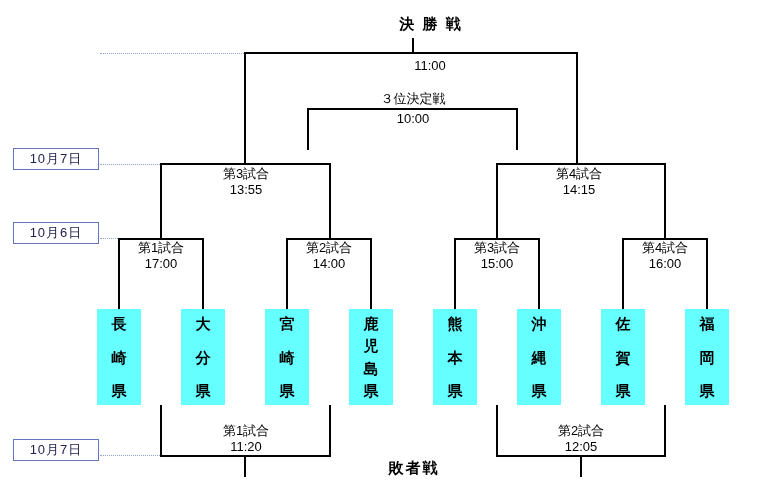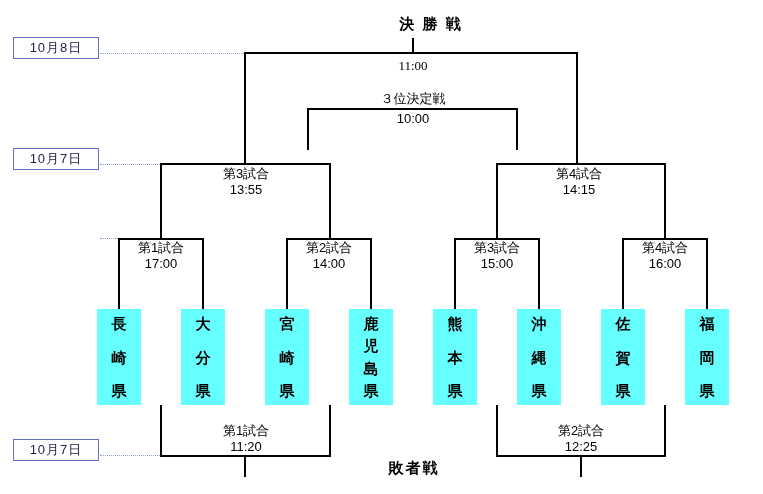--- a/index.html
+++ b/index.html
@@ -39,21 +39,21 @@
 </head>
 <body>
 
 <div id="stage">
 
   <div class="match big" style="left:431px;top:16px;">決 勝 戦</div>
   <i class="ln" style="left:412px;top:38px;width:2px;height:15px;"></i>
   <i class="ln" style="left:244px;top:52px;width:334px;height:2px;"></i>
   <i class="ln" style="left:244px;top:52px;width:2px;height:113px;"></i>
   <i class="ln" style="left:576px;top:52px;width:2px;height:113px;"></i>
-  <div class="match" style="left:413px;top:58px;font-family:Liberation Serif, serif;">11:00</div>
+  <div class="match" style="left:430px;top:58px;">11:00</div>
 
   <div class="match" style="left:413px;top:91px;">３位決定戦</div>
   <i class="ln" style="left:307px;top:108px;width:211px;height:2px;"></i>
   <i class="ln" style="left:307px;top:108px;width:2px;height:42px;"></i>
   <i class="ln" style="left:516px;top:108px;width:2px;height:42px;"></i>
   <div class="match" style="left:413px;top:111px;text-align:center;">10:00</div>
 
   <i class="ln" style="left:160px;top:163px;width:171px;height:2px;"></i>
   <i class="ln" style="left:160px;top:163px;width:2px;height:77px;"></i>
   <i class="ln" style="left:329px;top:163px;width:2px;height:77px;"></i>
@@ -147,28 +147,28 @@
   <div class="match" style="left:246px;top:423px;">
     <div>第1試合</div>
     <div>11:20</div>
   </div>
   <i class="ln" style="left:496px;top:405px;width:2px;height:52px;"></i>
   <i class="ln" style="left:664px;top:405px;width:2px;height:52px;"></i>
   <i class="ln" style="left:496px;top:455px;width:170px;height:2px;"></i>
   <i class="ln" style="left:580px;top:455px;width:2px;height:22px;"></i>
   <div class="match" style="left:581px;top:423px;">
     <div>第2試合</div>
-    <div>12:25</div>
+    <div>12:05</div>
   </div>
   <div class="loser-title" style="left:414px;top:459px;">敗者戦</div>
 
-  <div class="datebox" style="top:37px;">10月8日</div>
   <div class="dot" style="left:100px;top:53px;width:144px;"></div>
 
   <div class="datebox" style="top:148px;">10月7日</div>
   <div class="dot" style="left:100px;top:164px;width:60px;"></div>
 
+  <div class="datebox" style="top:222px;">10月6日</div>
   <div class="dot" style="left:100px;top:238px;width:18px;"></div>
 
   <div class="datebox" style="top:439px;">10月7日</div>
   <div class="dot" style="left:100px;top:455px;width:60px;"></div>
 
 </div>
 
 </body></html>

